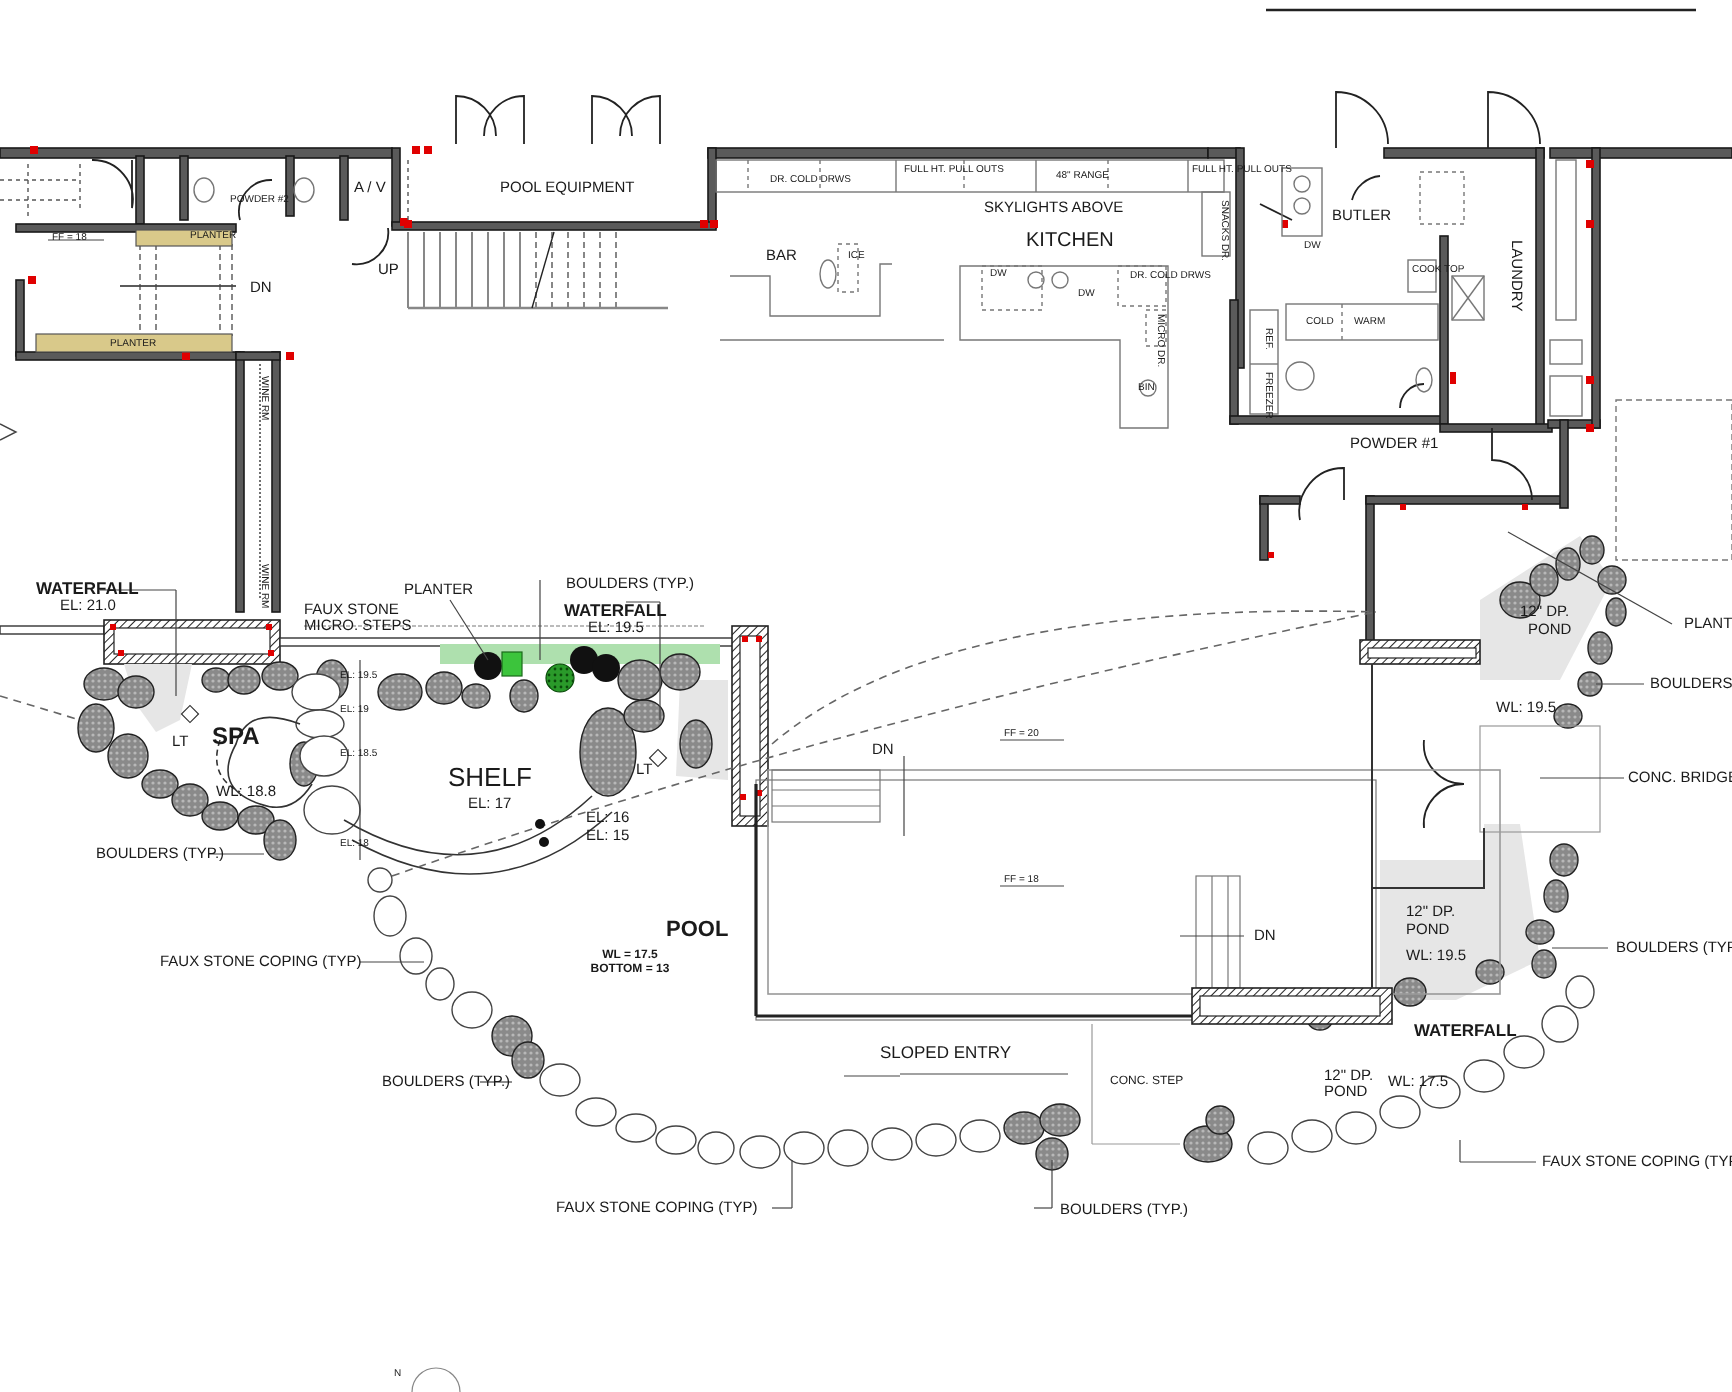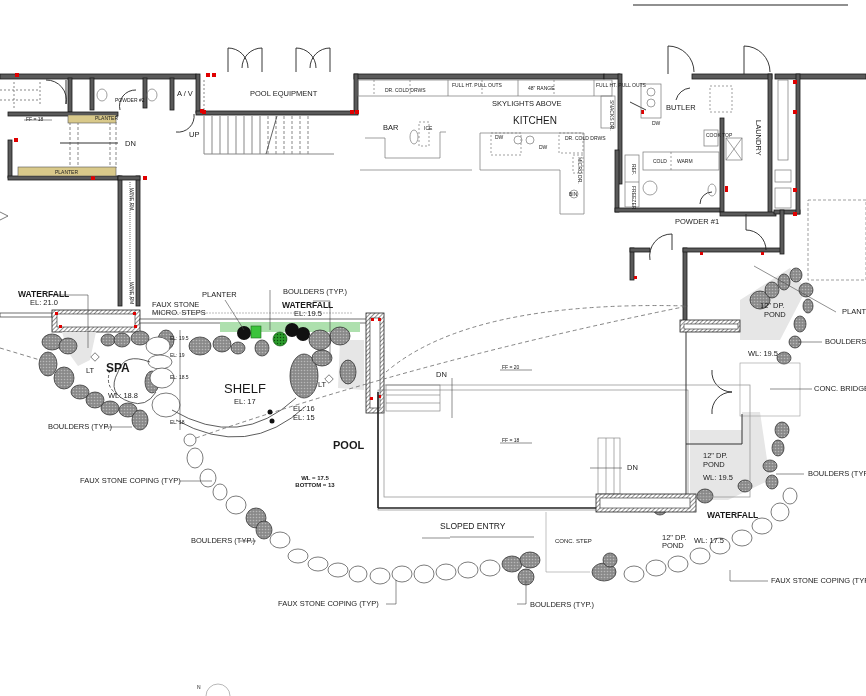--- a/index.html
+++ b/index.html
@@ -431,21 +431,21 @@
 
 <div class="lbl xl" style="left:224px;top:382px;">SHELF</div>
 <div class="lbl sm" style="left:234px;top:398px;">EL: 17</div>
 <div class="lbl xs" style="left:170px;top:336px;">EL: 19.5</div>
 <div class="lbl xs" style="left:170px;top:353px;">EL: 19</div>
 <div class="lbl xs" style="left:170px;top:375px;">EL: 18.5</div>
 <div class="lbl xs" style="left:170px;top:420px;">EL: 18</div>
 <div class="lbl sm" style="left:293px;top:405px;">EL: 16</div>
 <div class="lbl sm" style="left:293px;top:414px;">EL: 15</div>
 
-<div class="lbl lg b" style="left:297px;top:440px;padding-left:36px;">POOL</div>
+<div class="lbl lg b" style="left:297px;top:460px;padding-left:36px;">POOL</div>
 <div class="lbl xs b c" style="left:315px;top:475px;font-size:6px;">WL = 17.5</div>
 <div class="lbl xs b c" style="left:315px;top:482px;font-size:6px;">BOTTOM = 13</div>
 
 <div class="lbl sm" style="left:760px;top:302px;">12" DP.</div>
 <div class="lbl sm" style="left:764px;top:311px;">POND</div>
 <div class="lbl sm" style="left:748px;top:350px;">WL: 19.5</div>
 <div class="lbl sm" style="left:703px;top:452px;">12" DP.</div>
 <div class="lbl sm" style="left:703px;top:461px;">POND</div>
 <div class="lbl sm" style="left:703px;top:474px;">WL: 19.5</div>
 <div class="lbl sm" style="left:662px;top:534px;">12" DP.</div>

